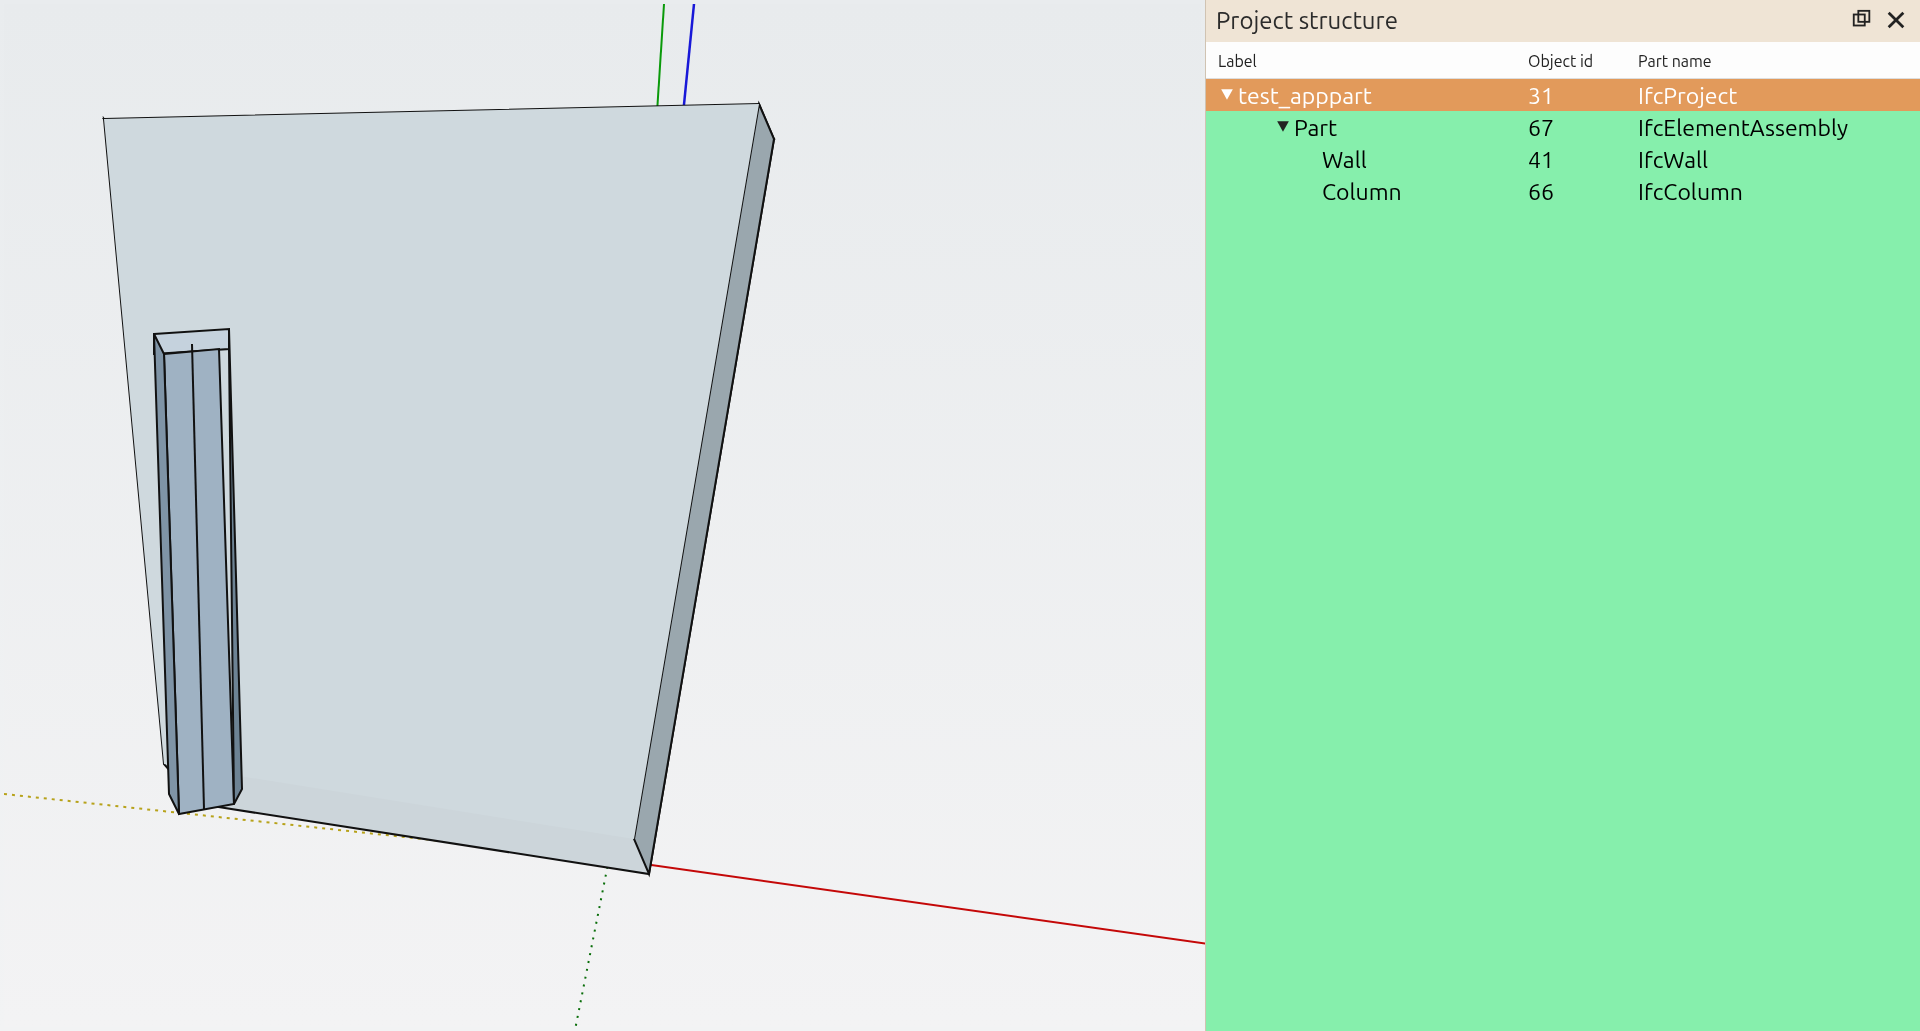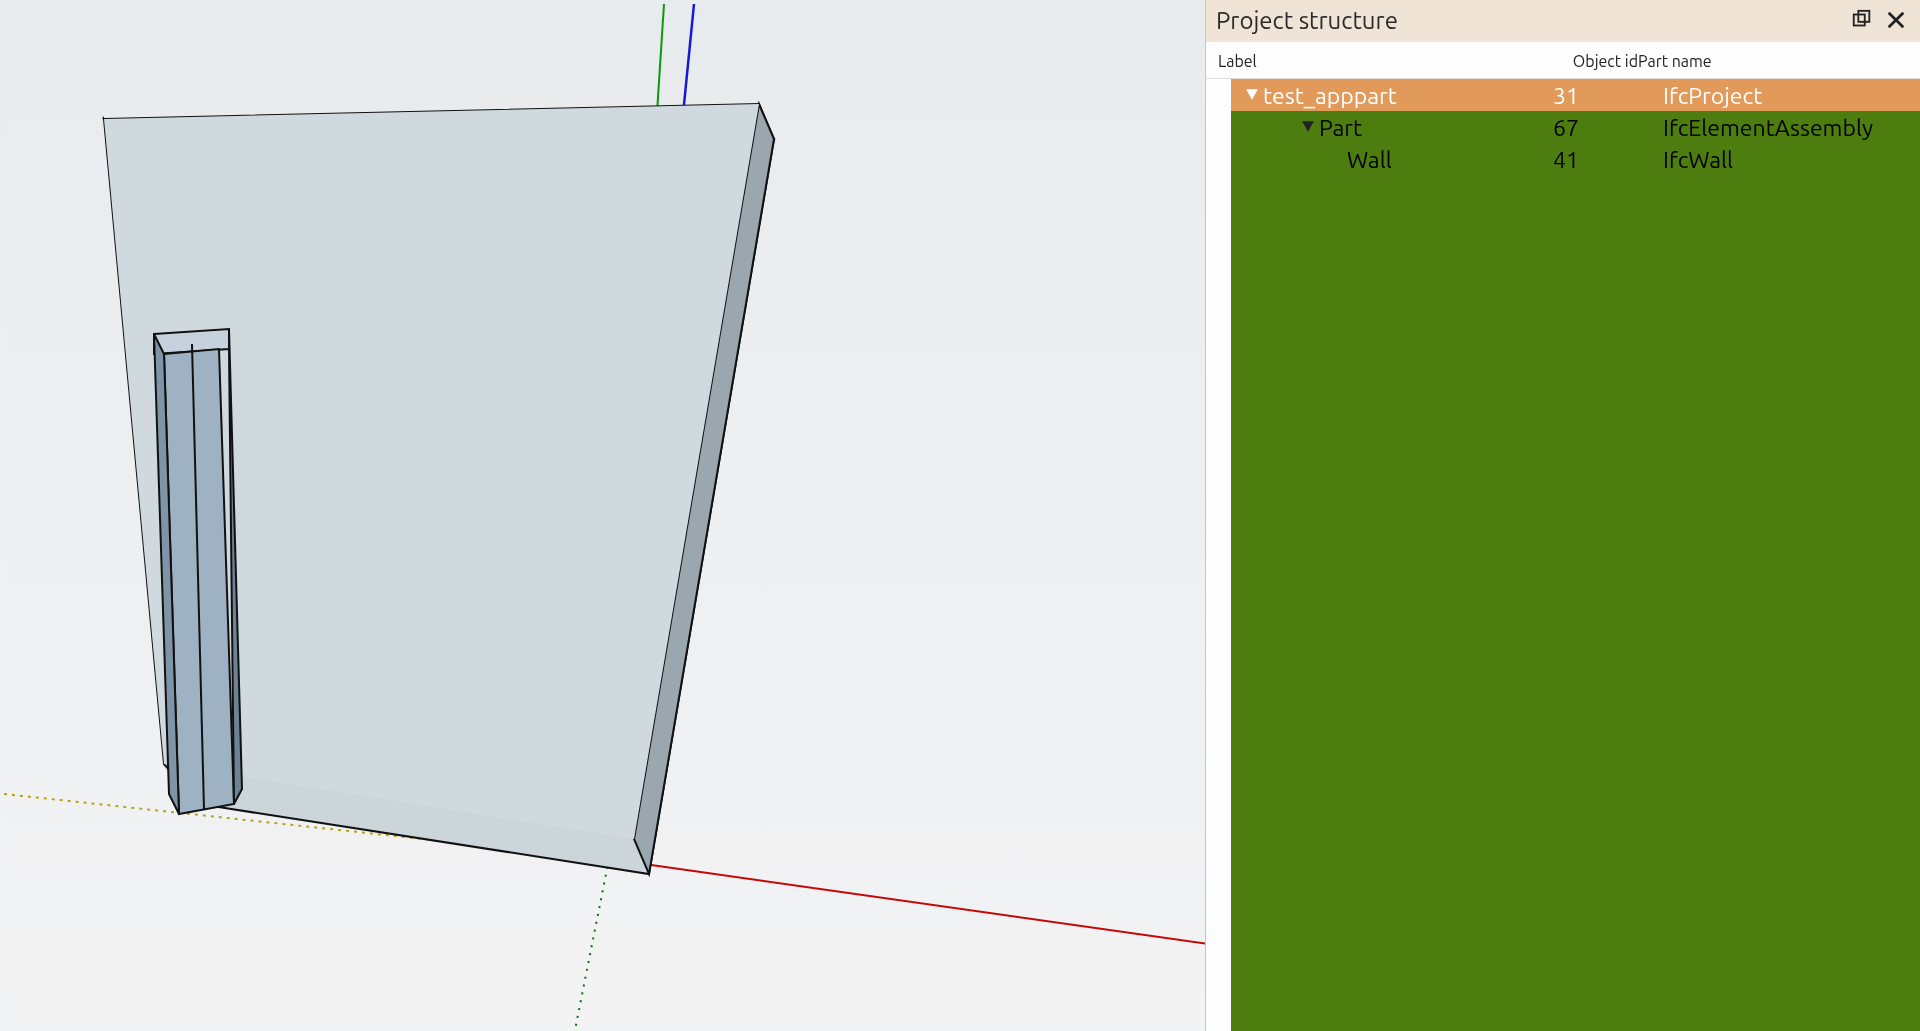--- a/index.html
+++ b/index.html
@@ -49,27 +49,26 @@
   .panel-header .icon-btn svg { width: 22px; height: 22px; }
   .tree-header {
     display: flex;
     padding: 10px 12px 8px 12px;
     font-size: 16px;
     color: #222;
     border-bottom: 1px solid #ddd;
     background: #fdfdfd;
   }
   .col-label { flex: 0 0 310px; }
-  .col-id    { flex: 0 0 110px; text-align: right; }
+  .col-id    { flex: 0 0 110px; }
   .col-class { flex: 1; }
   .tree-body {
     flex: 1;
     overflow: auto;
-    background: #4d7c0f;
-    margin-left: 25px;
+    background: #86efac;
   }
   .tree-row {
     display: flex;
     align-items: center;
     font-size: 23px;
     height: 32px;
     padding: 0 12px;
     white-space: nowrap;
     cursor: default;
   }
@@ -180,16 +179,25 @@
         </div>
         <div class="tree-row">
           <div class="lbl">
             <span class="indent" style="width: 84px;"></span>
             <span class="arrow"></span>
             <span>Wall</span>
           </div>
           <div class="oid">41</div>
           <div class="cls">IfcWall</div>
         </div>
+        <div class="tree-row">
+          <div class="lbl">
+            <span class="indent" style="width: 84px;"></span>
+            <span class="arrow"></span>
+            <span>Column</span>
+          </div>
+          <div class="oid">66</div>
+          <div class="cls">IfcColumn</div>
+        </div>
       </div>
   </div>
 
 </div>
 
 </body></html>

